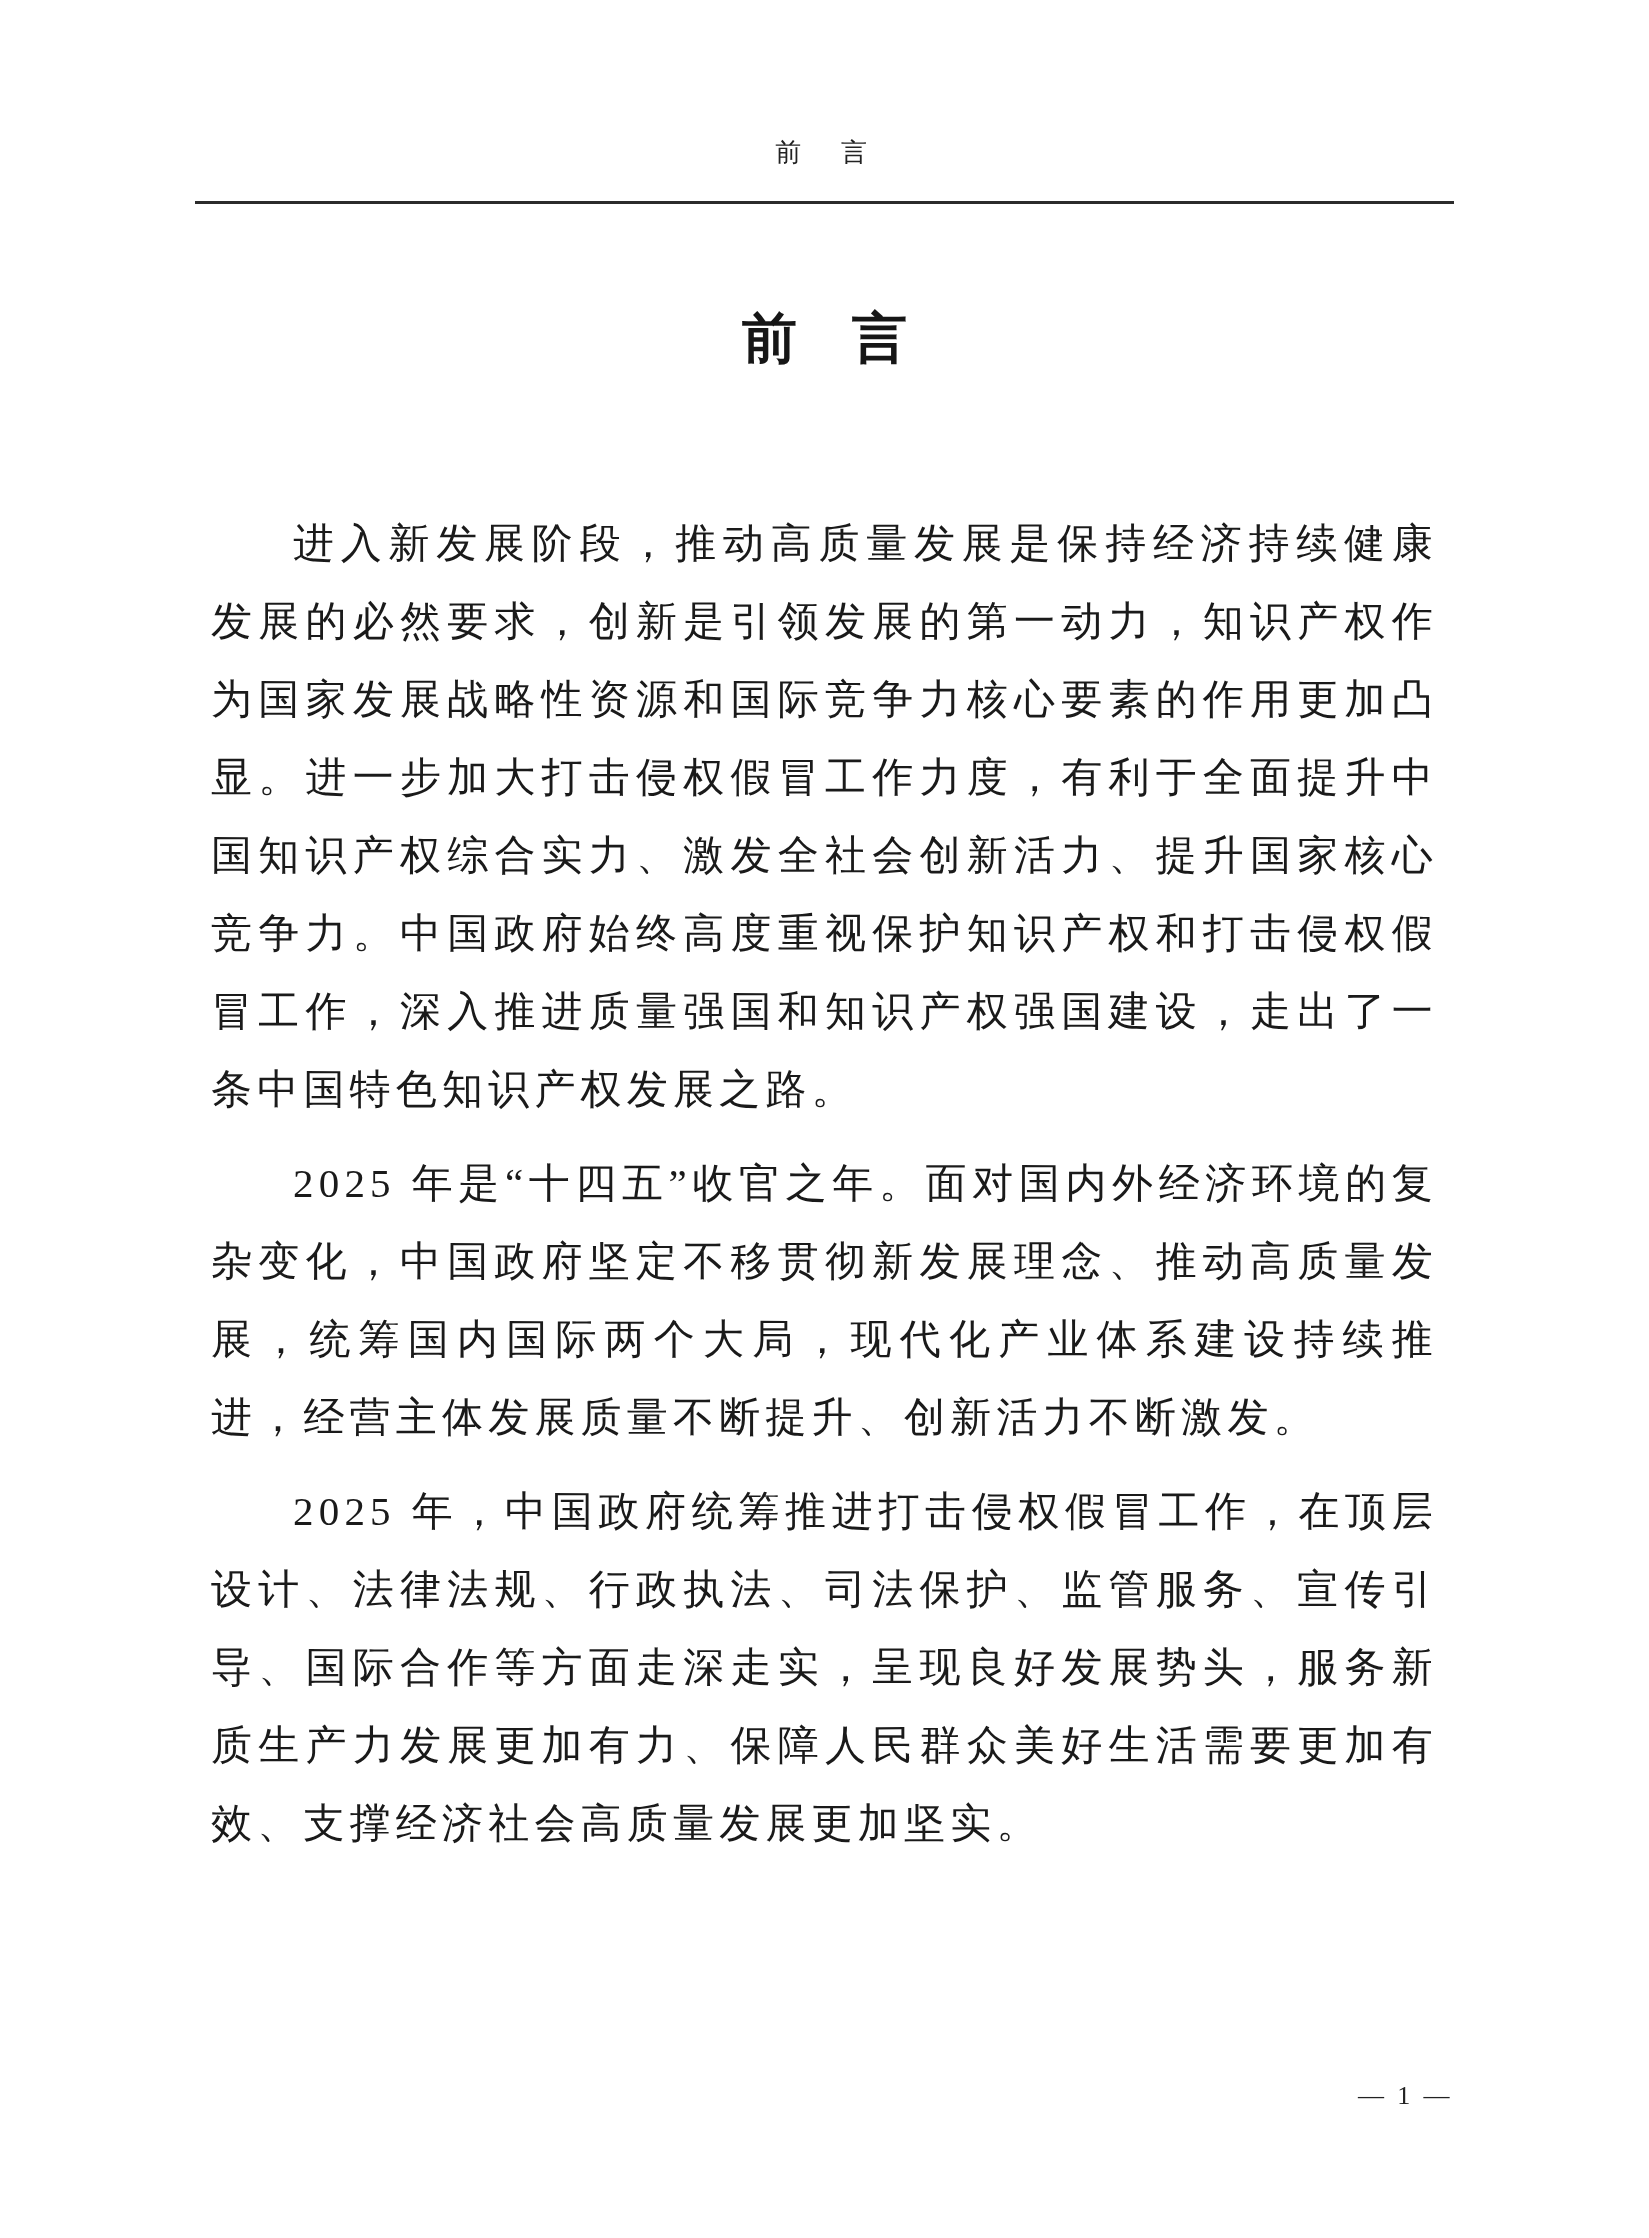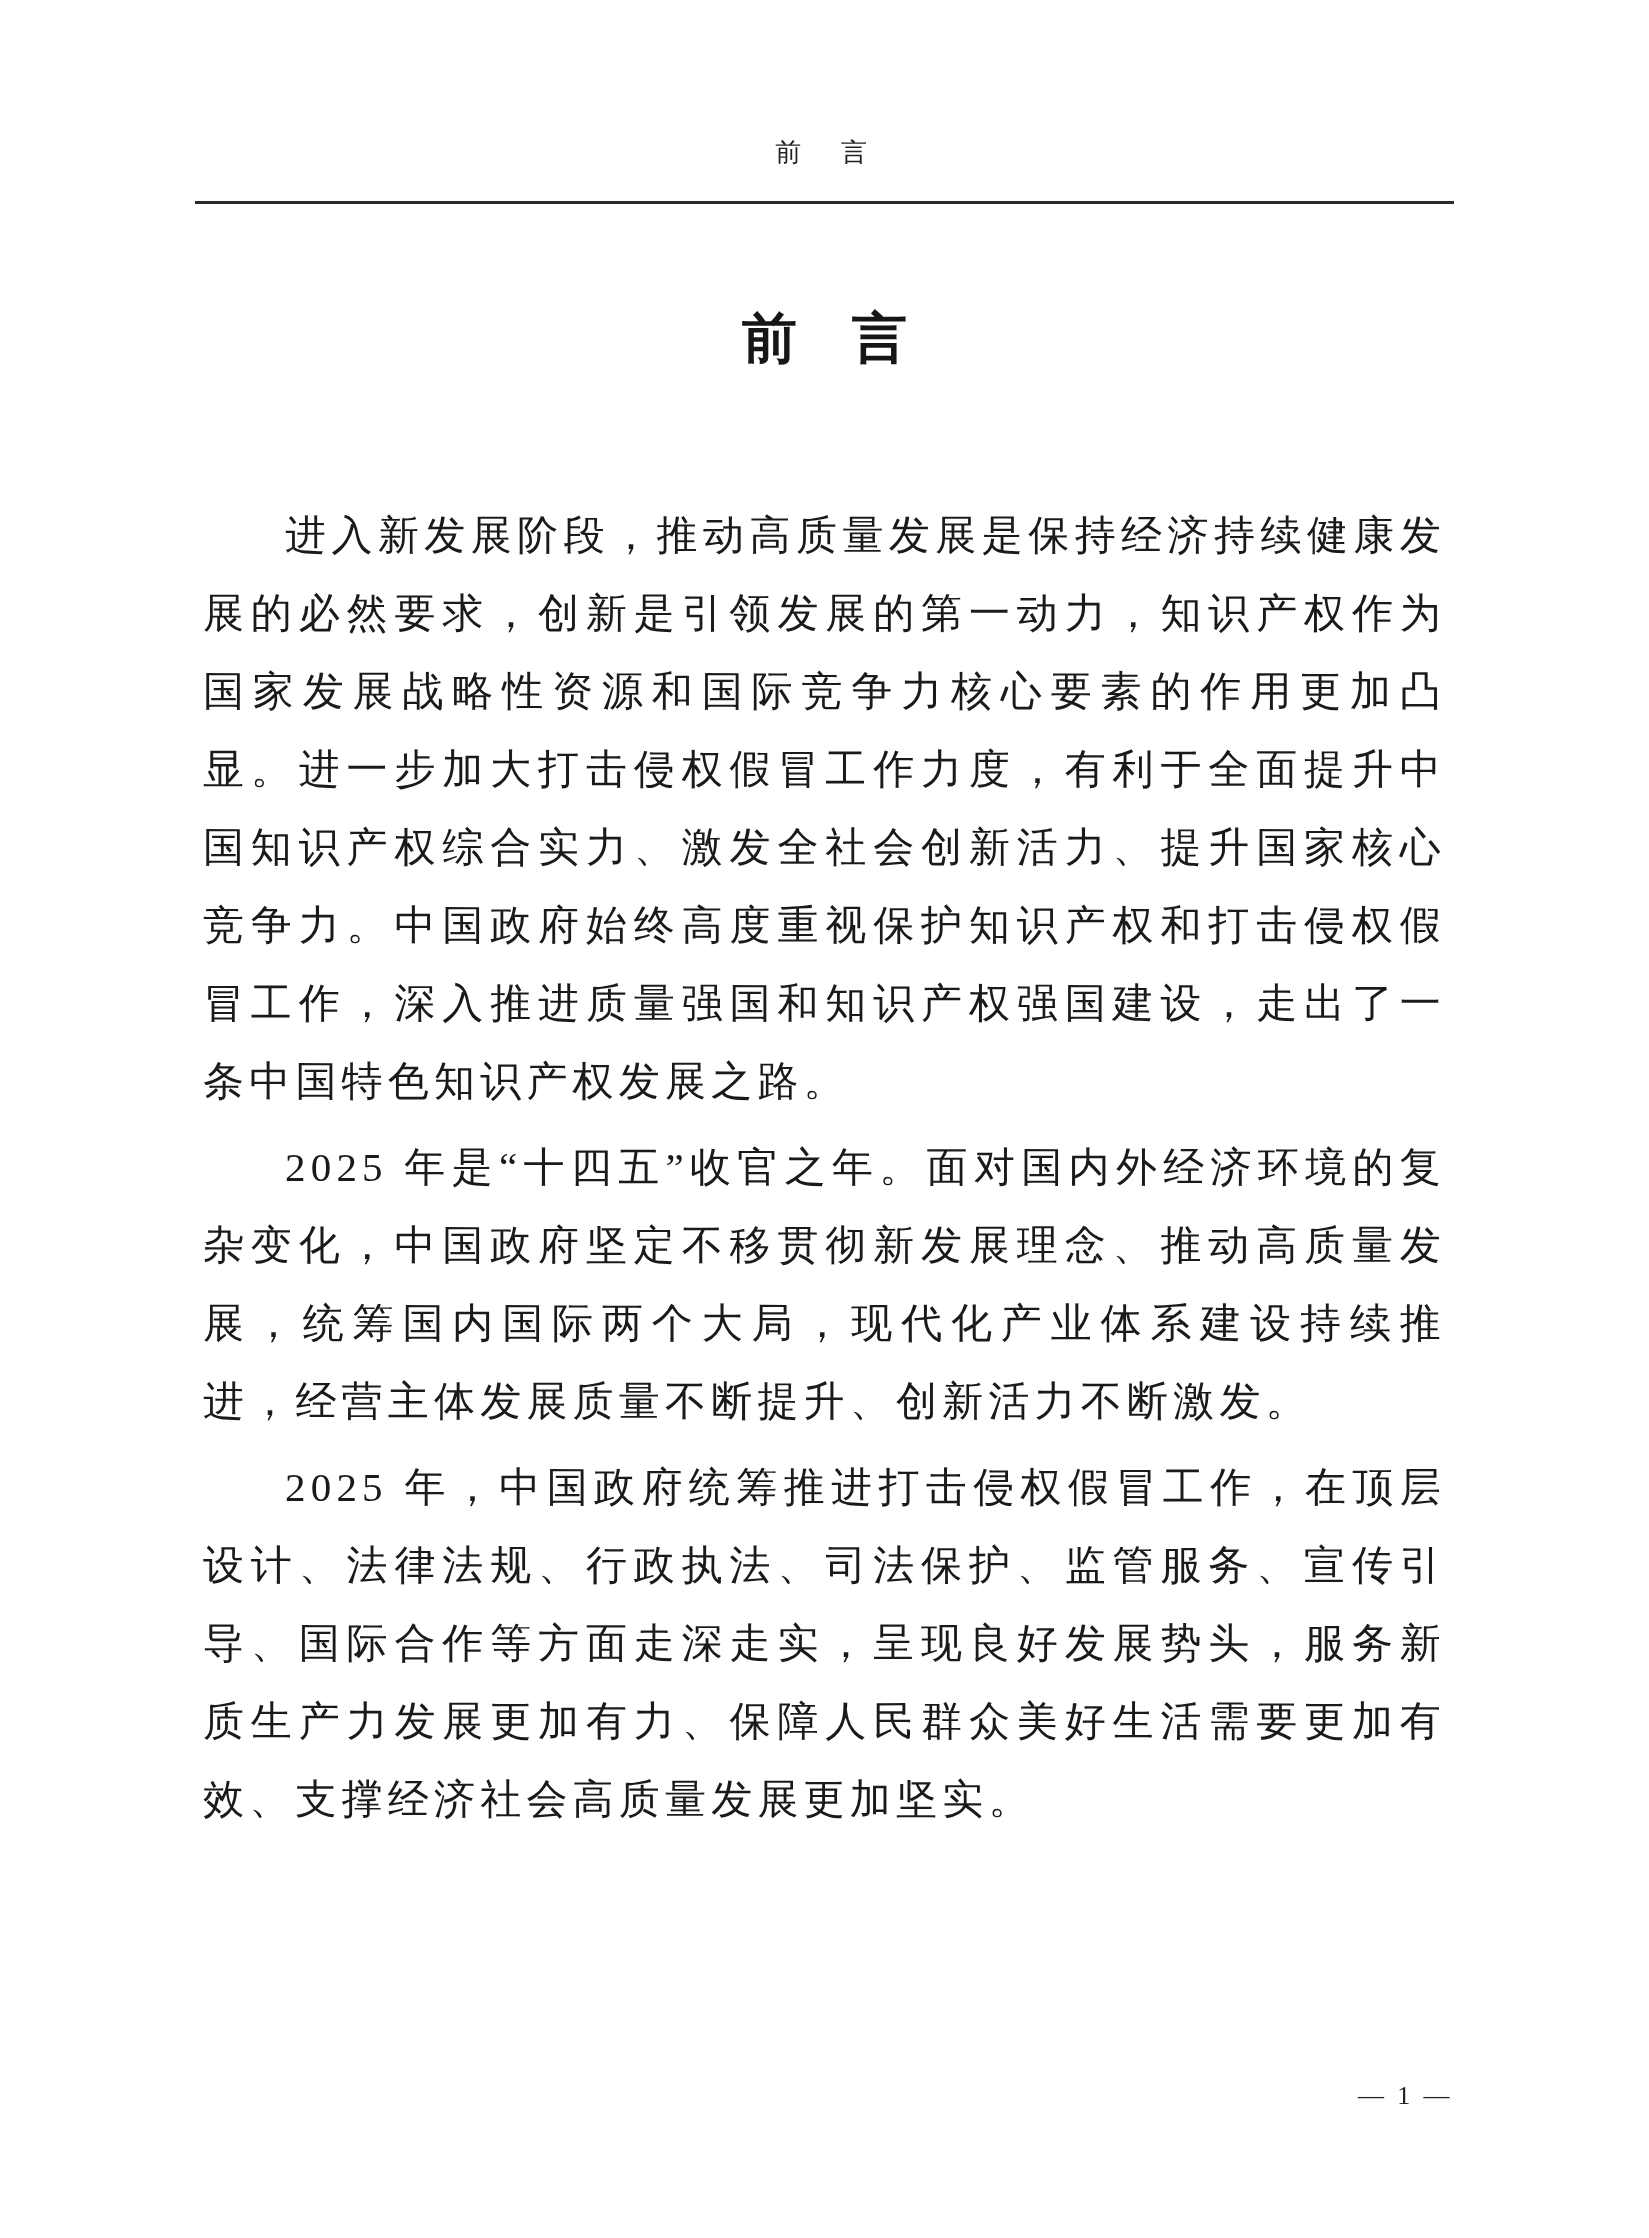--- a/index.html
+++ b/index.html
@@ -54,21 +54,21 @@
     top: 488px;
     left: 195px;
     width: 1259px;
     font-size: 41px;
     line-height: 78px;
     letter-spacing: 5.2px;
     text-align: justify;
     color: #1a1a1a;
   }
   .content p {
-    margin: 8px;
+    margin: 16px;
     padding: 0;
     text-indent: 2em;
   }
   .page-number {
     position: absolute;
     top: 2079px;
     right: 196px;
     font-size: 26px;
     line-height: 34px;
     letter-spacing: 3.4px;

